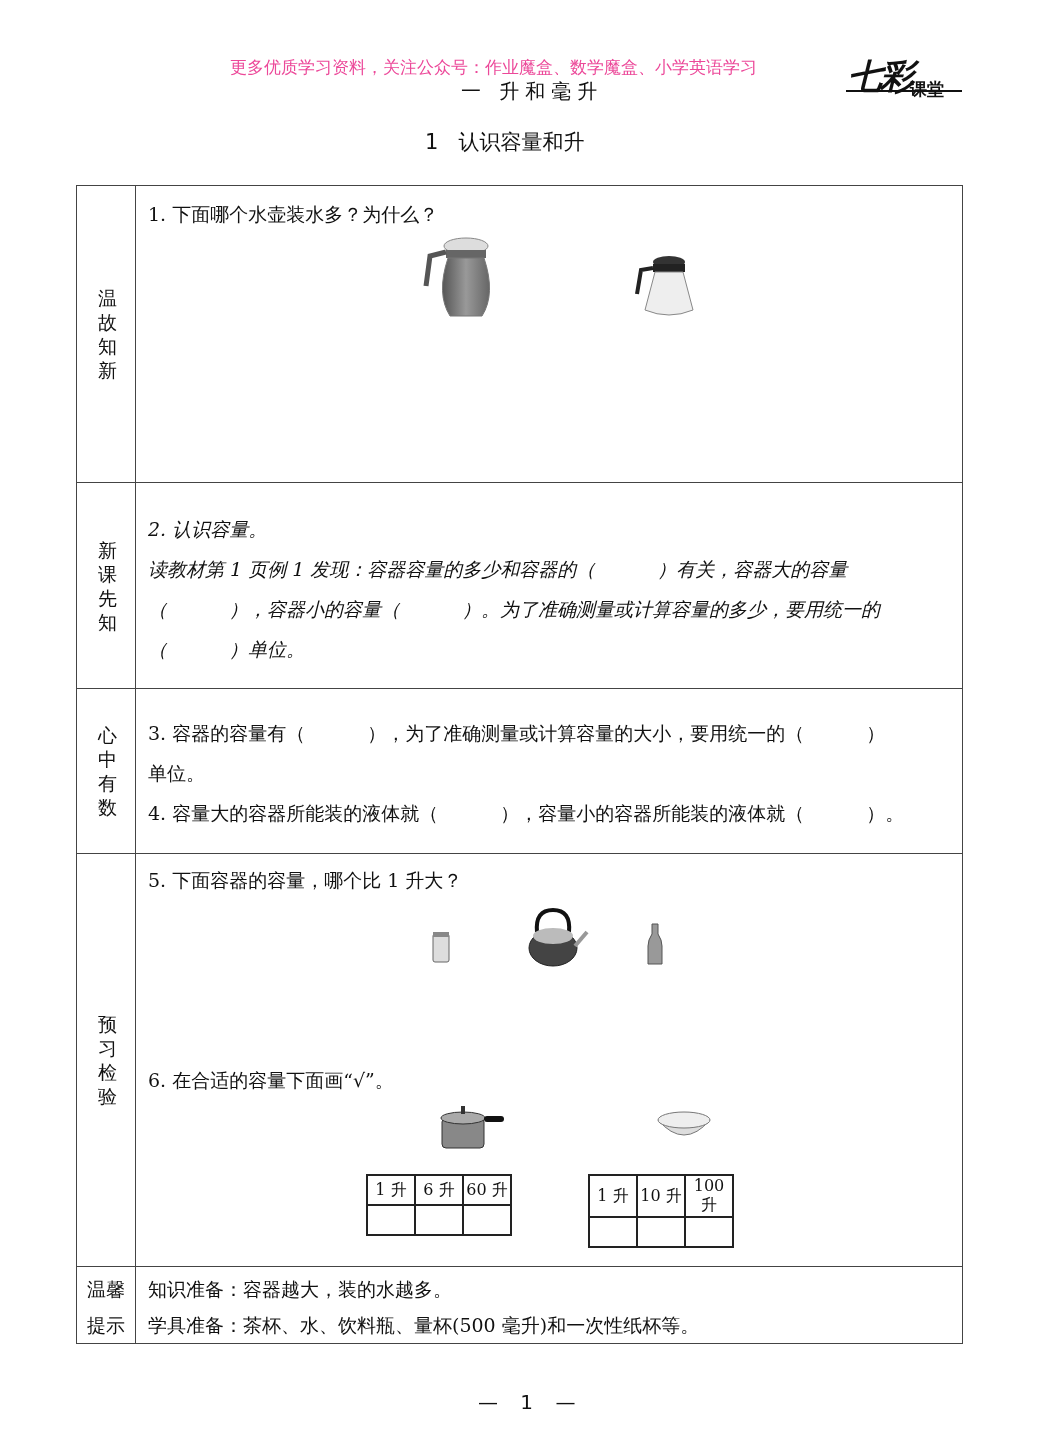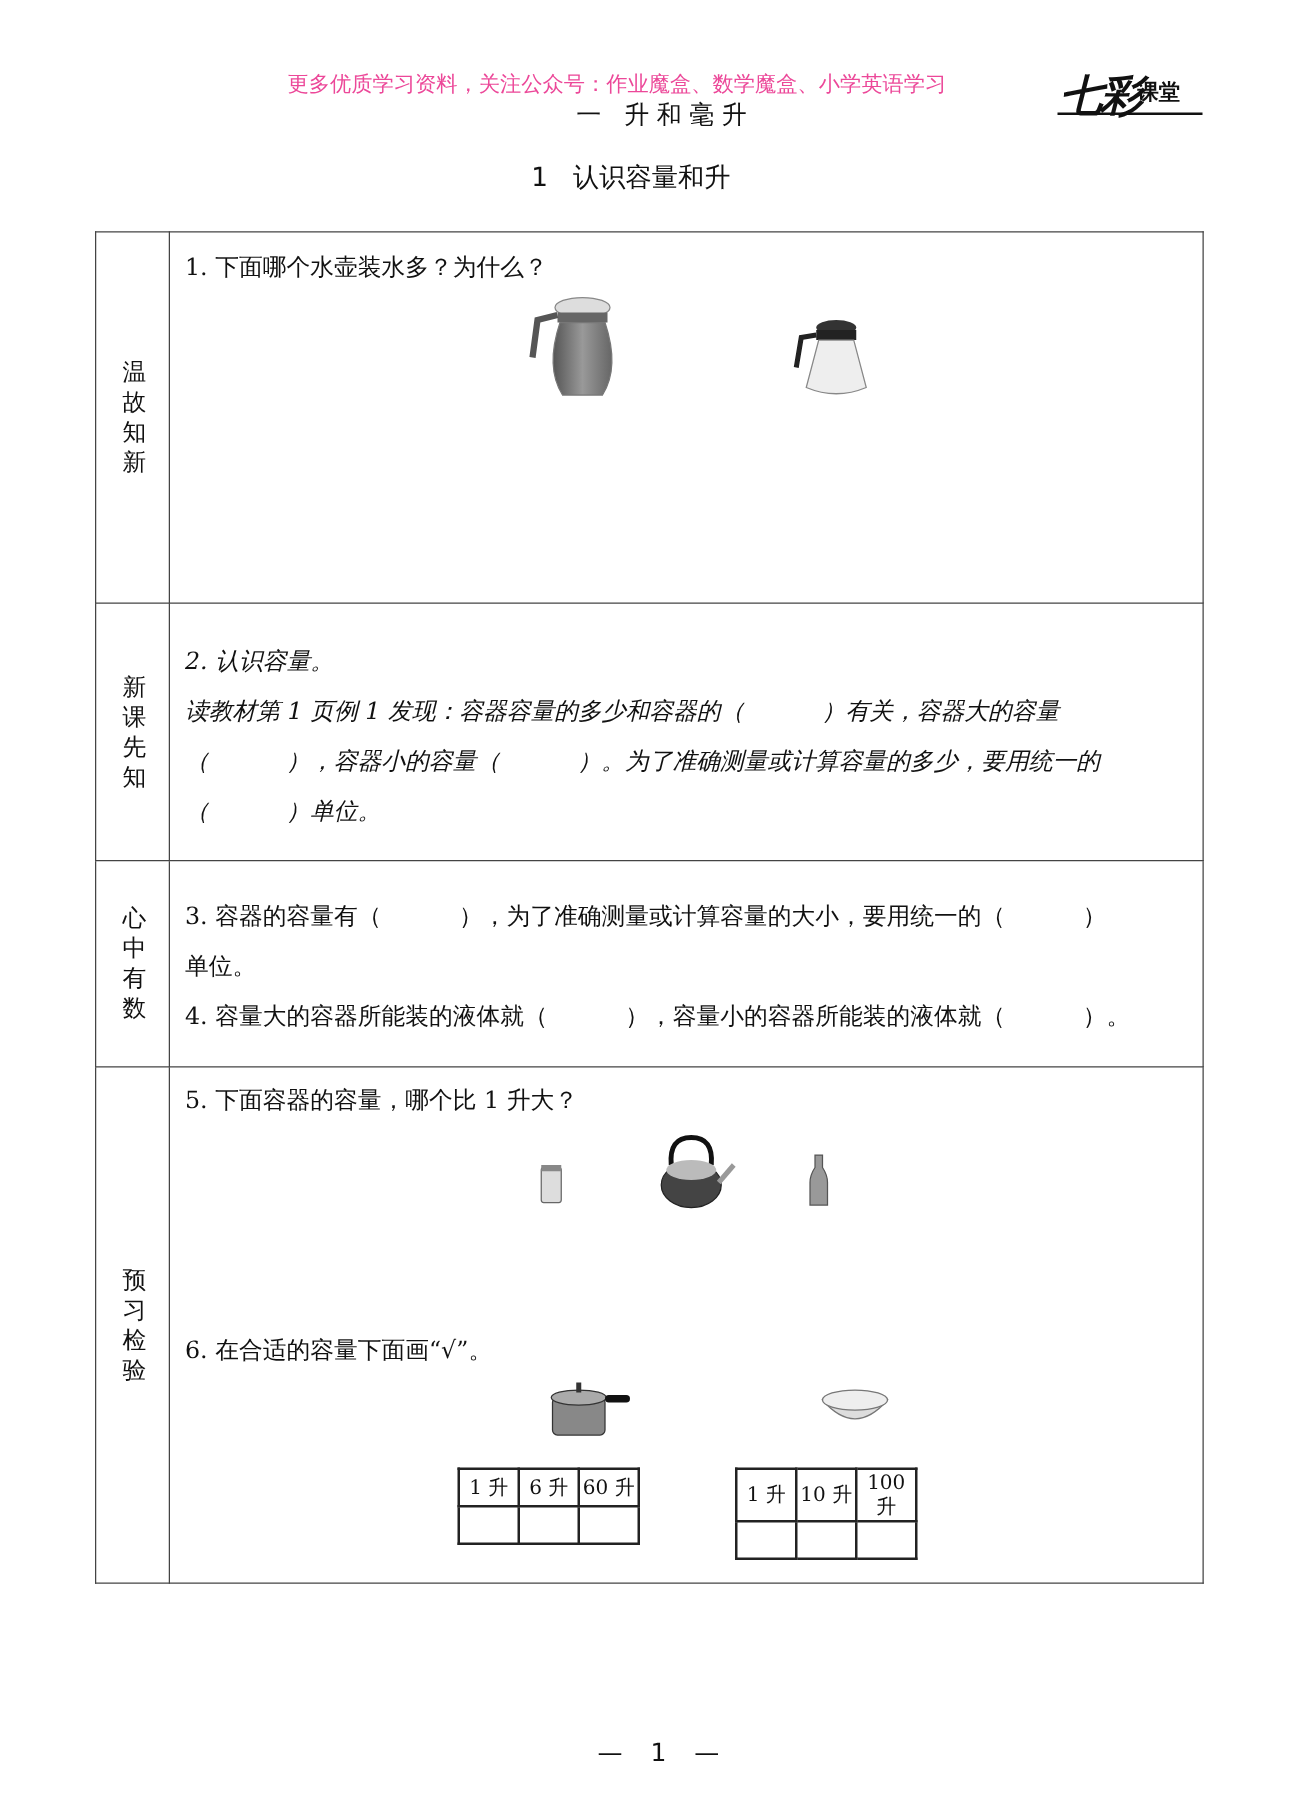--- a/index.html
+++ b/index.html
@@ -2,21 +2,21 @@
 <html><head>
 <meta charset="utf-8">
 <style>
   html, body { margin: 0; padding: 0; background: #ffffff; }
   body { width: 1039px; height: 1453px; position: relative; overflow: hidden;
          font-family: "DejaVu Serif", "Liberation Serif", serif; color: #111; }
   .promo { position: absolute; left: 230px; top: 56px; font-family: Liberation Mono, monospace;
            font-size: 17px; letter-spacing: 0px; color: #ec4899; }
   .logo { position: absolute; left: 846px; top: 56px; width: 116px; height: 34px; border-bottom: 2px solid #111; }
   .logo .big { font-family: "DejaVu Serif", serif; font-weight: bold; font-style: italic; font-size: 34px; letter-spacing: -2px; position: absolute; left: 2px; top: -2px; text-align: center; }
-  .logo .small { font-family: "DejaVu Sans", sans-serif; font-weight: bold; font-size: 17px; position: absolute; left: 64px; top: 6px; }
+  .logo .small { font-family: "DejaVu Sans", sans-serif; font-weight: bold; font-size: 17px; position: absolute; left: 64px; top: 22px; }
   .chapter { position: absolute; left: 461px; top: 78px; font-size: 20px; font-weight: normal; letter-spacing: 6px; }
   .lesson { position: absolute; left: 425px; top: 128px; font-family: "DejaVu Sans", sans-serif; font-size: 21px; }
   .lesson .num { margin-right: 20px; }
   table.main { position: absolute; left: 76px; top: 185px; width: 887px; border-collapse: collapse; }
   table.main td { border: 1.5px solid #444; vertical-align: top; padding: 0; }
   td.label { width: 58px; text-align: center; font-size: 19px; }
   td.label .vert { display: inline-block; width: 22px; line-height: 24px; word-break: break-all; text-align: right; }
   td.content { font-size: 19px; padding-left: 12px !important; padding-right: 10px !important; }
   .hdr td { height: 34px; vertical-align: middle !important; font-size: 19px; }
   .hdr .c { text-align: center; letter-spacing: 40px; }
@@ -155,16 +155,26 @@
             <td></td>
             <td></td>
             <td></td>
           </tr>
         </tbody>
             </table>
       </div>
     </td>
   </tr>
 
+  <tr>
+    <td class="label" style="height:70px; padding-top:4px;">
+      <div class="line" style="line-height:36px;">温馨</div>
+      <div class="line" style="line-height:36px;">提示</div>
+    </td>
+    <td class="content" style="padding-top:4px;">
+      <div class="line" style="line-height:36px;">知识准备：容器越大，装的水越多。</div>
+      <div class="line" style="line-height:36px;">学具准备：茶杯、水、饮料瓶、量杯(500 毫升)和一次性纸杯等。</div>
+    </td>
+  </tr>
 </tbody>
   </table>
 
 <div class="footer">— 1 —</div>
 
 </body></html>

